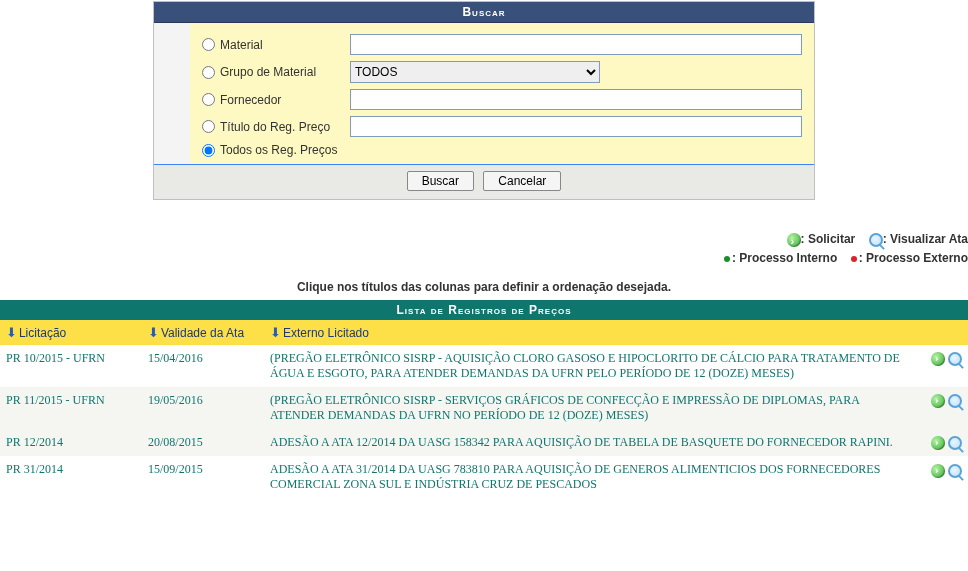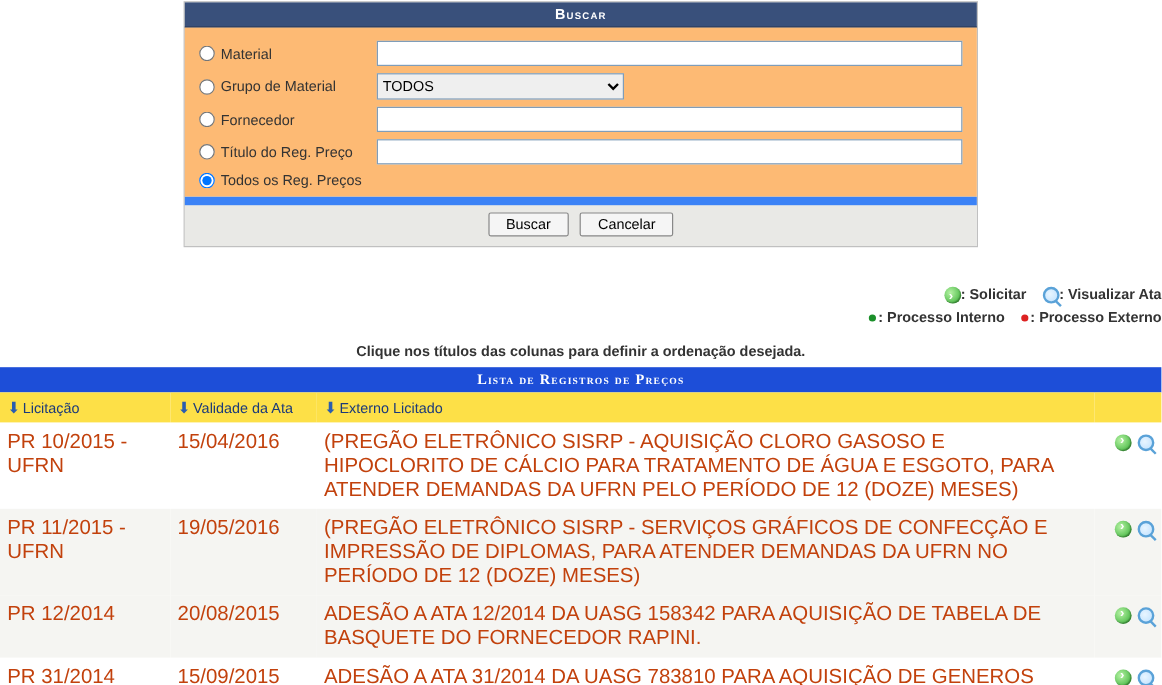--- a/index.html
+++ b/index.html
@@ -20,21 +20,22 @@
     color: #fff;
     font-weight: bold;
     text-align: center;
     font-variant: small-caps;
     letter-spacing: 1px;
     padding: 3px 0;
     border-bottom: 1px solid #2a3a58;
   }
   .search-body {
     padding: 8px 12px 4px 12px;
-    background: #fdba74;
+    background: #fef9c3;
+    margin-left: 36px;
   }
   .search-row {
     display: flex;
     align-items: center;
     padding: 3px 0;
   }
   .search-row .radio-cell {
     width: 18px;
     display:flex;
     align-items:center;
@@ -47,31 +48,31 @@
   }
   .search-row input[type="text"] {
     width: 100%;
     box-sizing: border-box;
     height: 21px;
     border: 1px solid #7f9db9;
     padding: 0 4px;
     font-size: 12px;
   }
   .search-row select {
-    width: 206px;
+    width: 250px;
     height: 22px;
     border: 1px solid #7f9db9;
     font-size: 12px;
     background: #efefef;
   }
   .buttons-row {
     text-align: center;
     padding: 6px 0 8px 0;
     background: #e9e9e6;
-    border-top: 7px solid #3b82f6;
+    border-top: 1px solid #3b82f6;
   }
   .buttons-row button {
     font-size: 12px;
     padding: 2px 14px;
     margin: 0 3px;
     border: 1px solid #888;
     background: #f5f5f5;
     border-radius: 2px;
   }
   .legend {
@@ -89,28 +90,27 @@
     margin-right:2px;
   }
   .dot-green { background:#1a8f29; }
   .dot-red { background:#d22; }
   .instruction {
     text-align: center;
     font-weight: bold;
     padding: 6px 0;
   }
   .list-header {
-    background: #1d4ed8;
+    background: #0f766e;
     color: #fff;
     font-weight: bold;
     text-align: center;
     font-variant: small-caps;
     letter-spacing: 1px;
     padding: 3px 0;
-    font-family: Liberation Serif, serif;
   }
   table.list {
     width: 100%;
     border-collapse: collapse;
   }
   table.list thead th {
     background: #fde047;
     text-align: left;
     font-weight: normal;
     color: #1c3a7a;
@@ -119,23 +119,24 @@
   }
   .sort-arrow {
     color: #2a5db0;
     display:inline-block;
     margin-right:2px;
     font-size:13px;
   }
   table.list tbody tr.alt { background: #f5f5f2; }
   table.list tbody td {
     padding: 6px 6px;
-    color: #c2410c;
+    color: #0f766e;
     vertical-align: top;
-    font-size: 17px;
+    font-size: 12px;
+    font-family: Liberation Serif, serif;
   }
   .col-lic { width: 130px; }
   .col-val { width: 110px; text-align:left; }
   .col-mat { }
   .col-act { width: 44px; white-space:nowrap; text-align:right; padding-right:8px; }
   .icon-solicit, .icon-view {
     display:inline-block;
     width:14px;
     height:14px;
     border-radius:50%;

